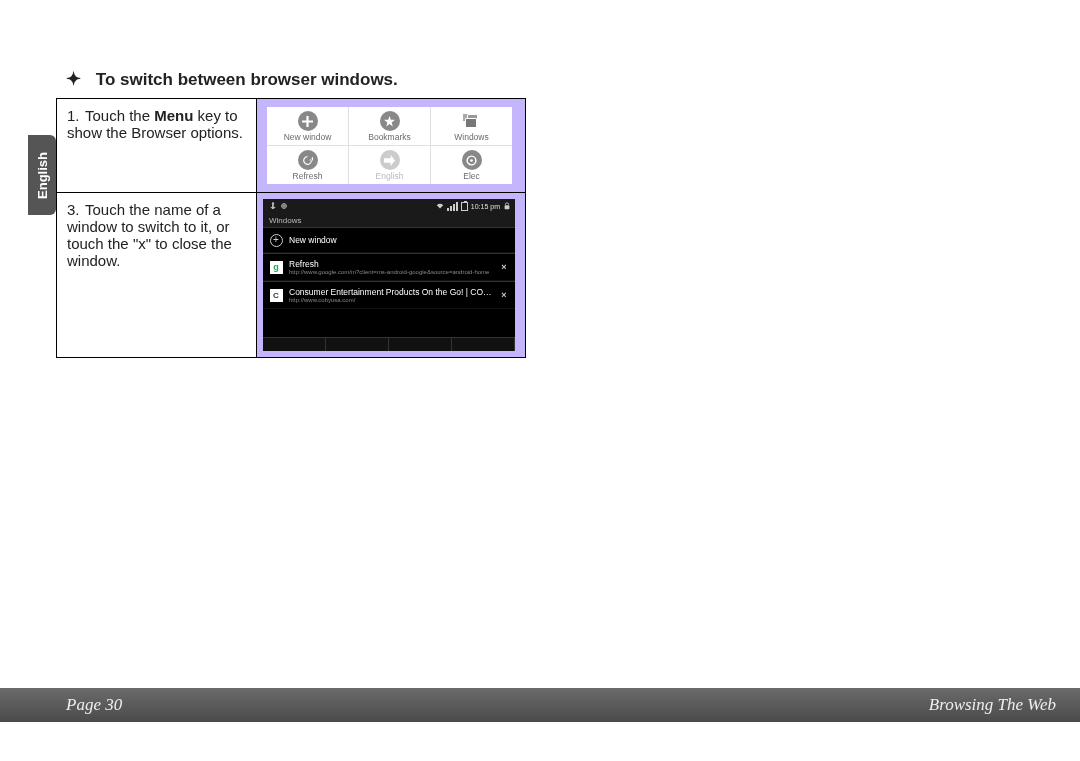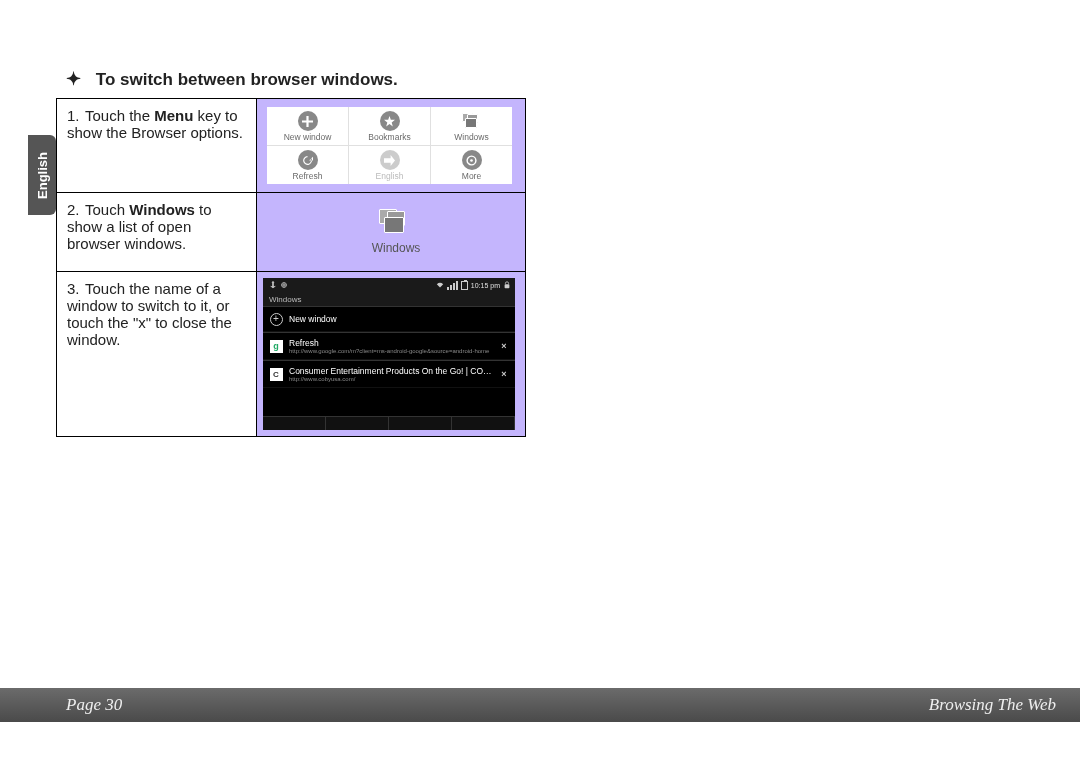--- a/index.html
+++ b/index.html
@@ -139,38 +139,23 @@
                 </div>
           <span class="lbl">English</span>
         </div>
         <div class="menu-item">
           <div class="micon">
                   <svg viewBox="0 0 10 10">
                     <circle cx="5" cy="5" r="4" fill="none" stroke="#fff" stroke-width="1.3"></circle>
                     <circle cx="5" cy="5" r="1.2"></circle>
                   </svg>
                 </div>
-          <span class="lbl">More</span>
-        </div>
-      </div>
-    </div>
-  </td>
-</tr>
-<tr>
-  <td class="left">
-    <span class="num">2.</span><span>Touch </span><b>Windows</b><span> to show a list of open browser windows.</span>
-  </td>
-  <td class="right">
-    <div class="win-single">
-      <div class="winstack">
-              <div class="sq a"></div>
-              <div class="sq b"></div>
-              <div class="sq c"></div>
-            </div>
-      <span class="lbl">Windows</span>
+          <span class="lbl">Elec</span>
+        </div>
+      </div>
     </div>
   </td>
 </tr>
 <tr>
   <td class="left">
     <span class="num">3.</span><span>Touch the name of a window to switch to it, or touch the "x" to close the window.</span>
   </td>
   <td class="right" style="padding:6px;">
     <div class="device">
       <div class="statusbar">

